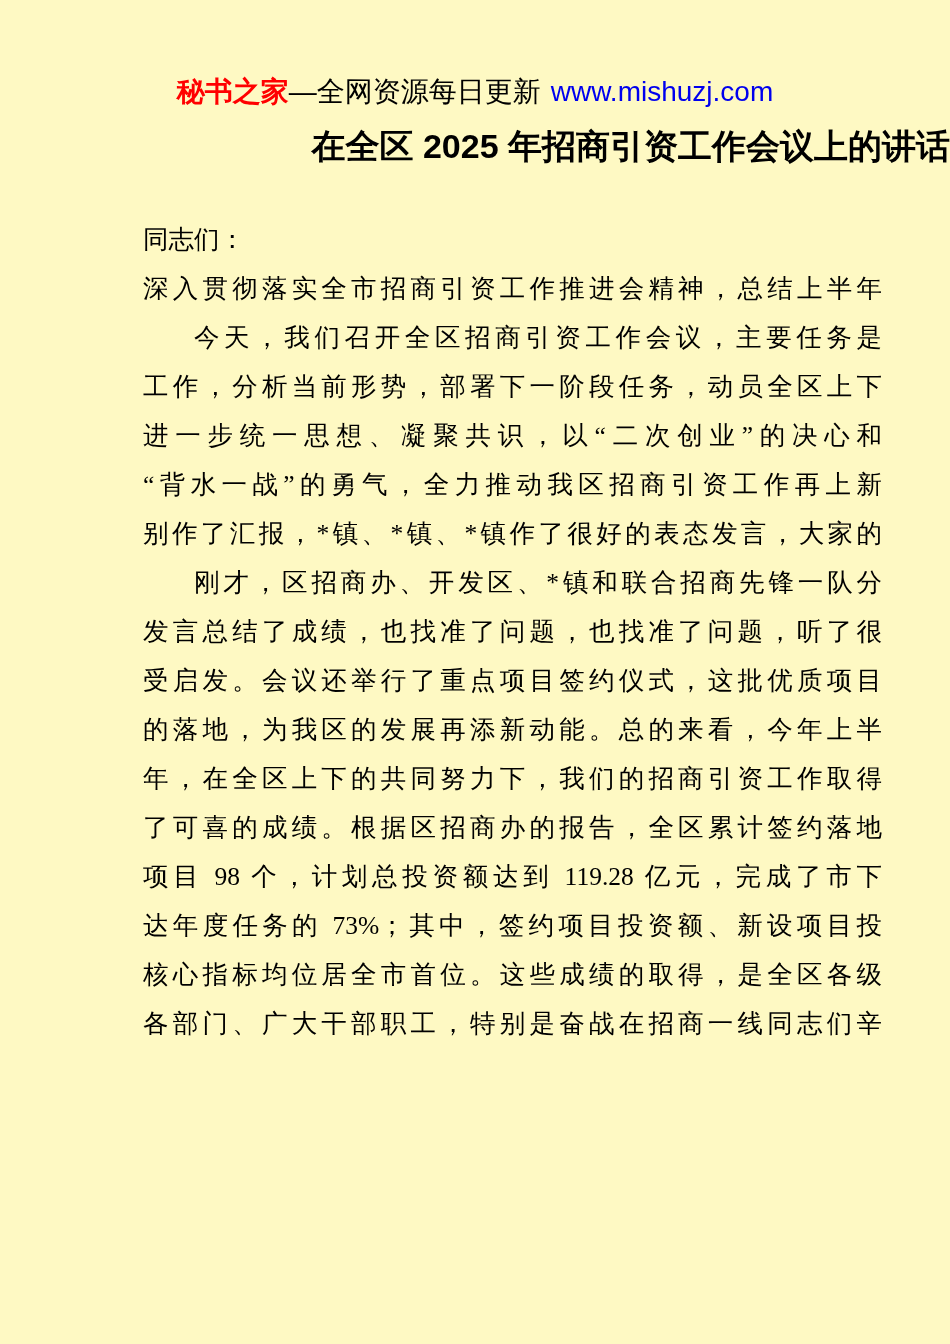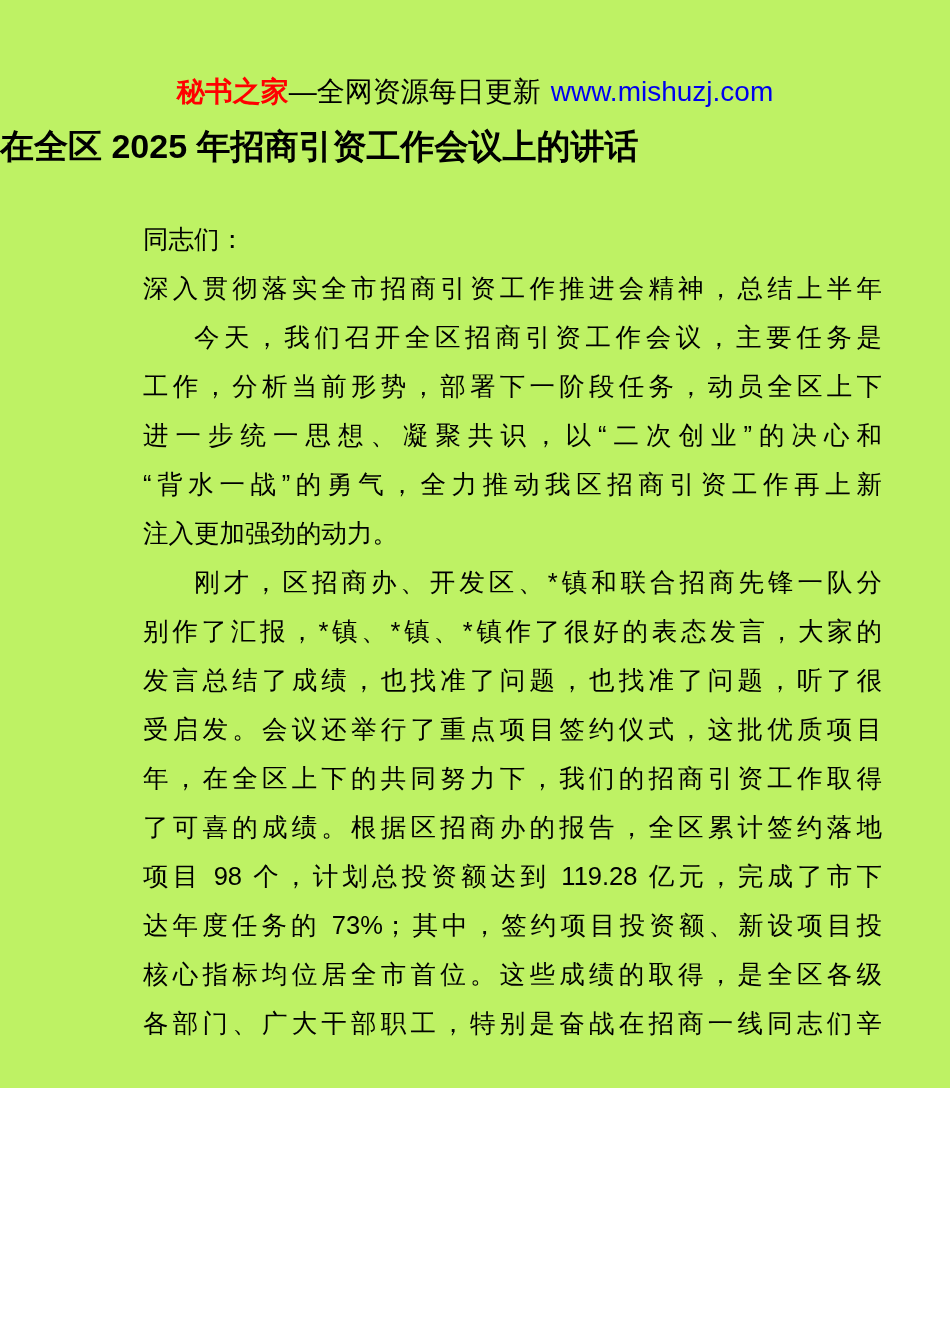--- a/index.html
+++ b/index.html
@@ -3,22 +3,22 @@
 <meta charset="utf-8">
 <style>
   html, body {
     margin: 0;
     padding: 0;
     background: #ffffff;
   }
   .page {
     position: relative;
     width: 950px;
-    height: 1088px;
-    background: #bef264;
+    height: 1344px;
+    background: #fef9c3;
     overflow: hidden;
     font-family: "Liberation Sans", sans-serif;
     color: #000000;
   }
   .doc-header {
     padding-top: 75px;
     text-align: center;
     font-size: 28px;
     line-height: 34px;
     white-space: nowrap;
@@ -31,32 +31,33 @@
     color: #000000;
     font-weight: normal;
   }
   .site-url {
     color: #0000ee;
     margin-left: 10px;
     font-weight: normal;
   }
   .doc-title {
     margin-top: 14px;
-    text-align: left;
+    text-align: right;
     font-size: 34px;
     line-height: 46px;
     font-weight: bold;
     color: #000000;
     white-space: nowrap;
   }
   .doc-body {
     margin: 46px 68px 0 143px;
     font-size: 25.5px;
     line-height: 49px;
     color: #000000;
+    font-family: Liberation Serif, serif;
   }
   .line {
     height: 49px;
     overflow: hidden;
     text-align: justify;
   }
   .line.fill {
     text-align-last: justify;
   }
   .line.indent {
@@ -74,25 +75,25 @@
 
   <div class="doc-title">在全区 2025 年招商引资工作会议上的讲话</div>
 
   <div class="doc-body">
       <div class="line">同志们：</div>
       <div class="line fill">深入贯彻落实全市招商引资工作推进会精神，总结上半年</div>
       <div class="line indent fill">今天，我们召开全区招商引资工作会议，主要任务是</div>
       <div class="line fill">工作，分析当前形势，部署下一阶段任务，动员全区上下</div>
       <div class="line fill">进一步统一思想、凝聚共识，以“二次创业”的决心和</div>
       <div class="line fill">“背水一战”的勇气，全力推动我区招商引资工作再上新</div>
-      <div class="line">注入更加强劲的动力。</div>
+      <div class="line fill">别作了汇报，*镇、*镇、*镇作了很好的表态发言，大家的</div>
       <div class="line indent fill">刚才，区招商办、开发区、*镇和联合招商先锋一队分</div>
-      <div class="line fill">别作了汇报，*镇、*镇、*镇作了很好的表态发言，大家的</div>
       <div class="line fill">发言总结了成绩，也找准了问题，也找准了问题，听了很</div>
       <div class="line fill">受启发。会议还举行了重点项目签约仪式，这批优质项目</div>
+      <div class="line fill">的落地，为我区的发展再添新动能。总的来看，今年上半</div>
       <div class="line fill">年，在全区上下的共同努力下，我们的招商引资工作取得</div>
       <div class="line fill">了可喜的成绩。根据区招商办的报告，全区累计签约落地</div>
       <div class="line fill">项目 98 个，计划总投资额达到 119.28 亿元，完成了市下</div>
       <div class="line fill">达年度任务的 73%；其中，签约项目投资额、新设项目投</div>
       <div class="line fill">核心指标均位居全市首位。这些成绩的取得，是全区各级</div>
       <div class="line fill">各部门、广大干部职工，特别是奋战在招商一线同志们辛</div>
     </div>
 
 </div>
 

